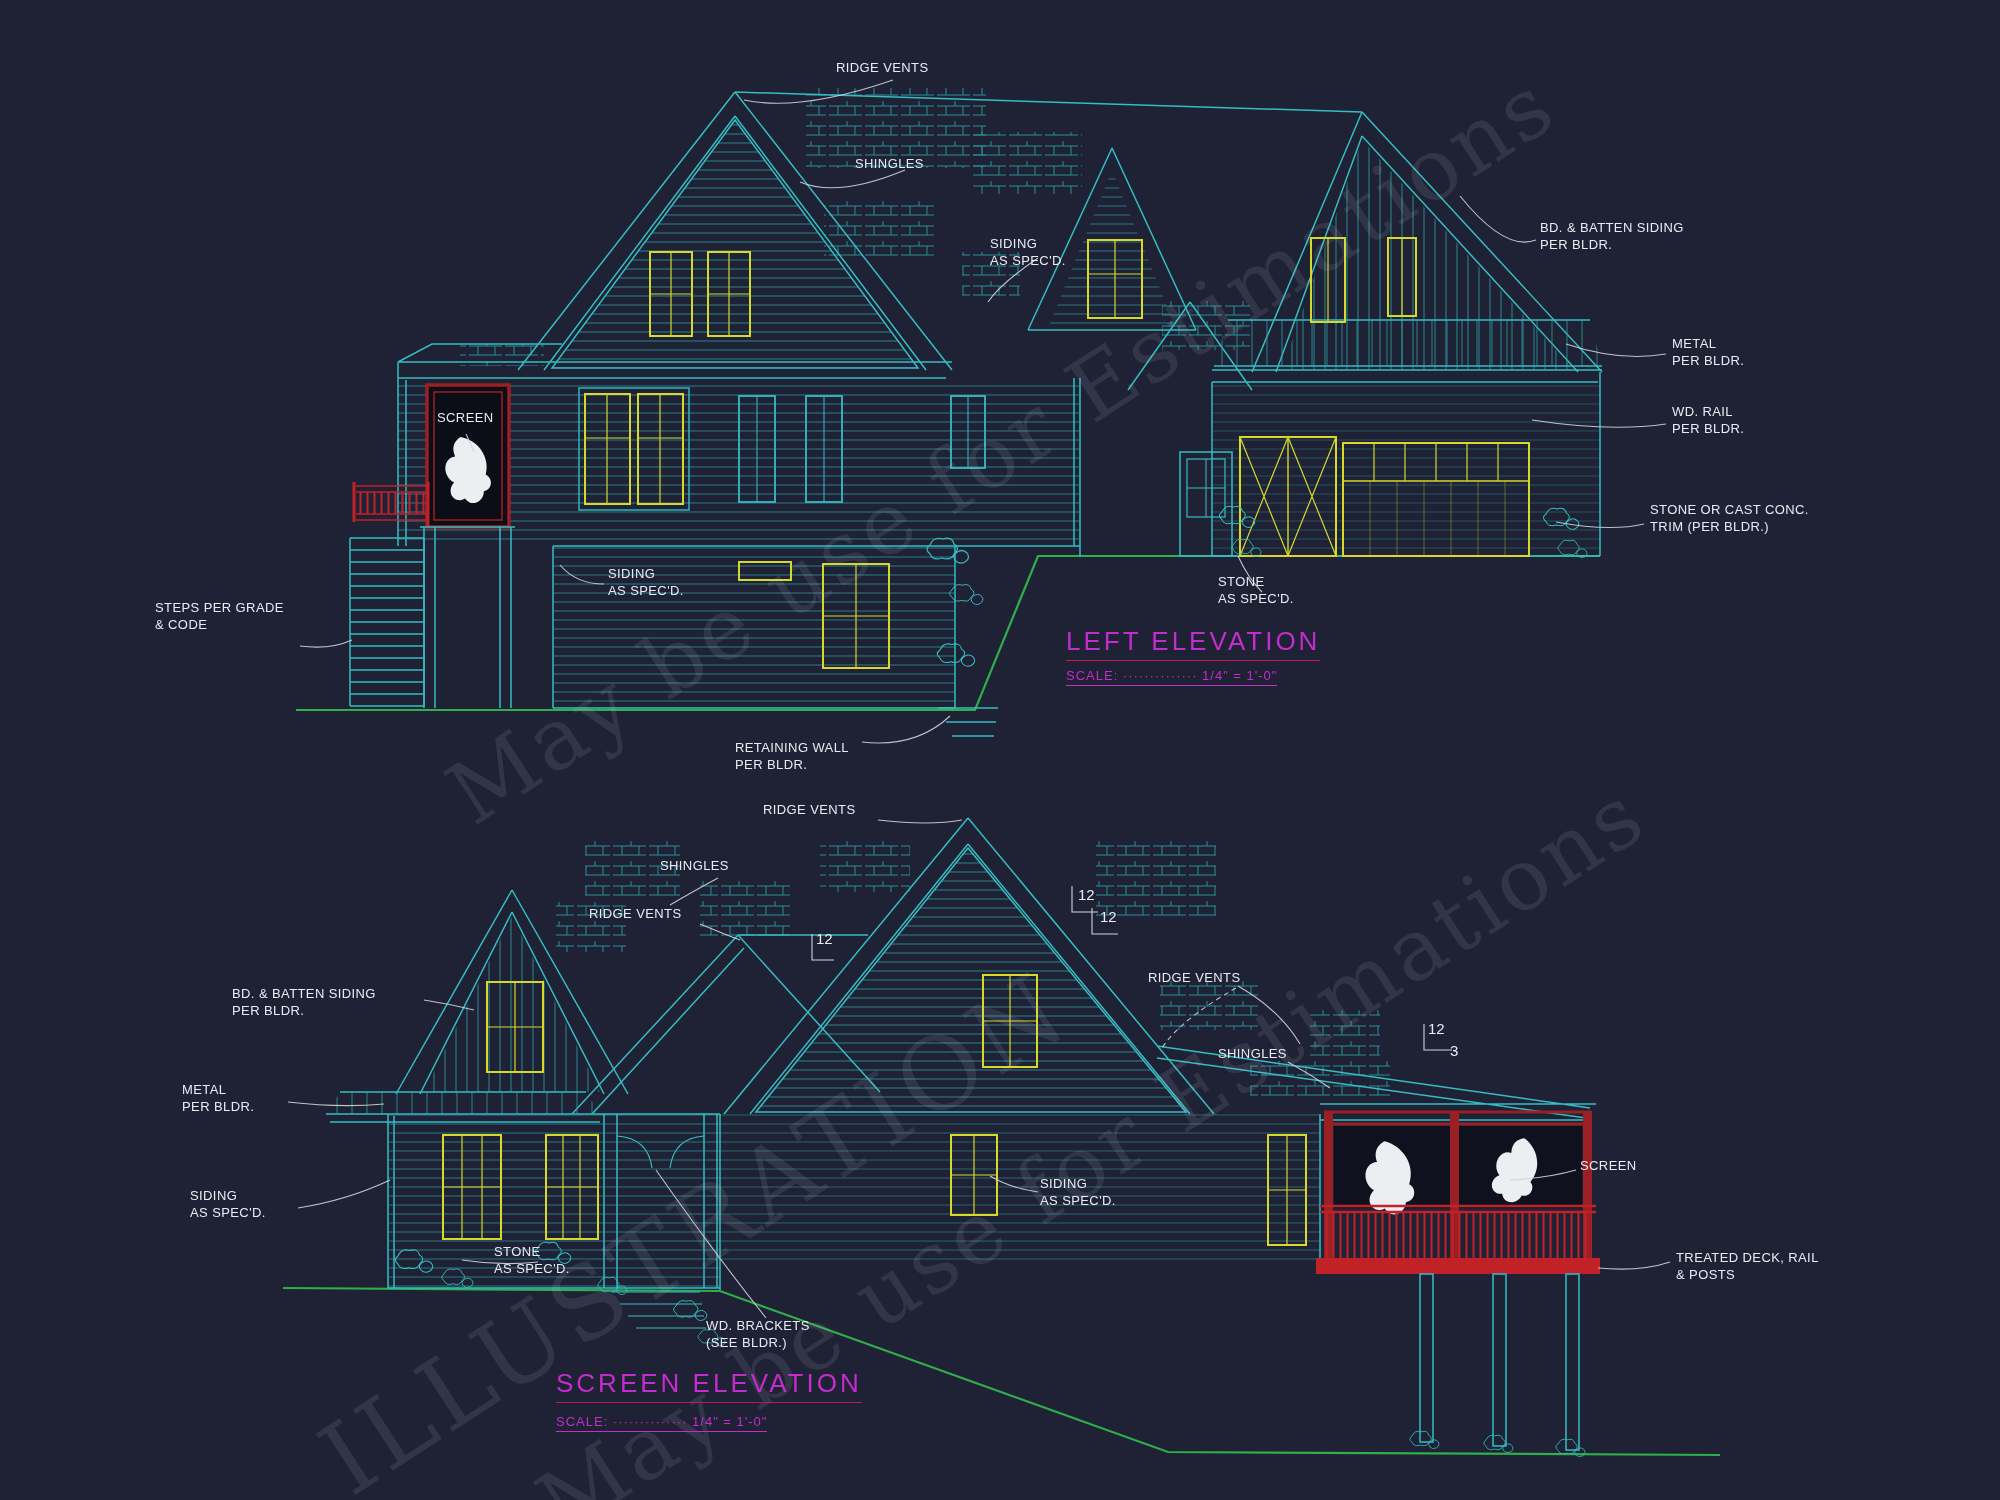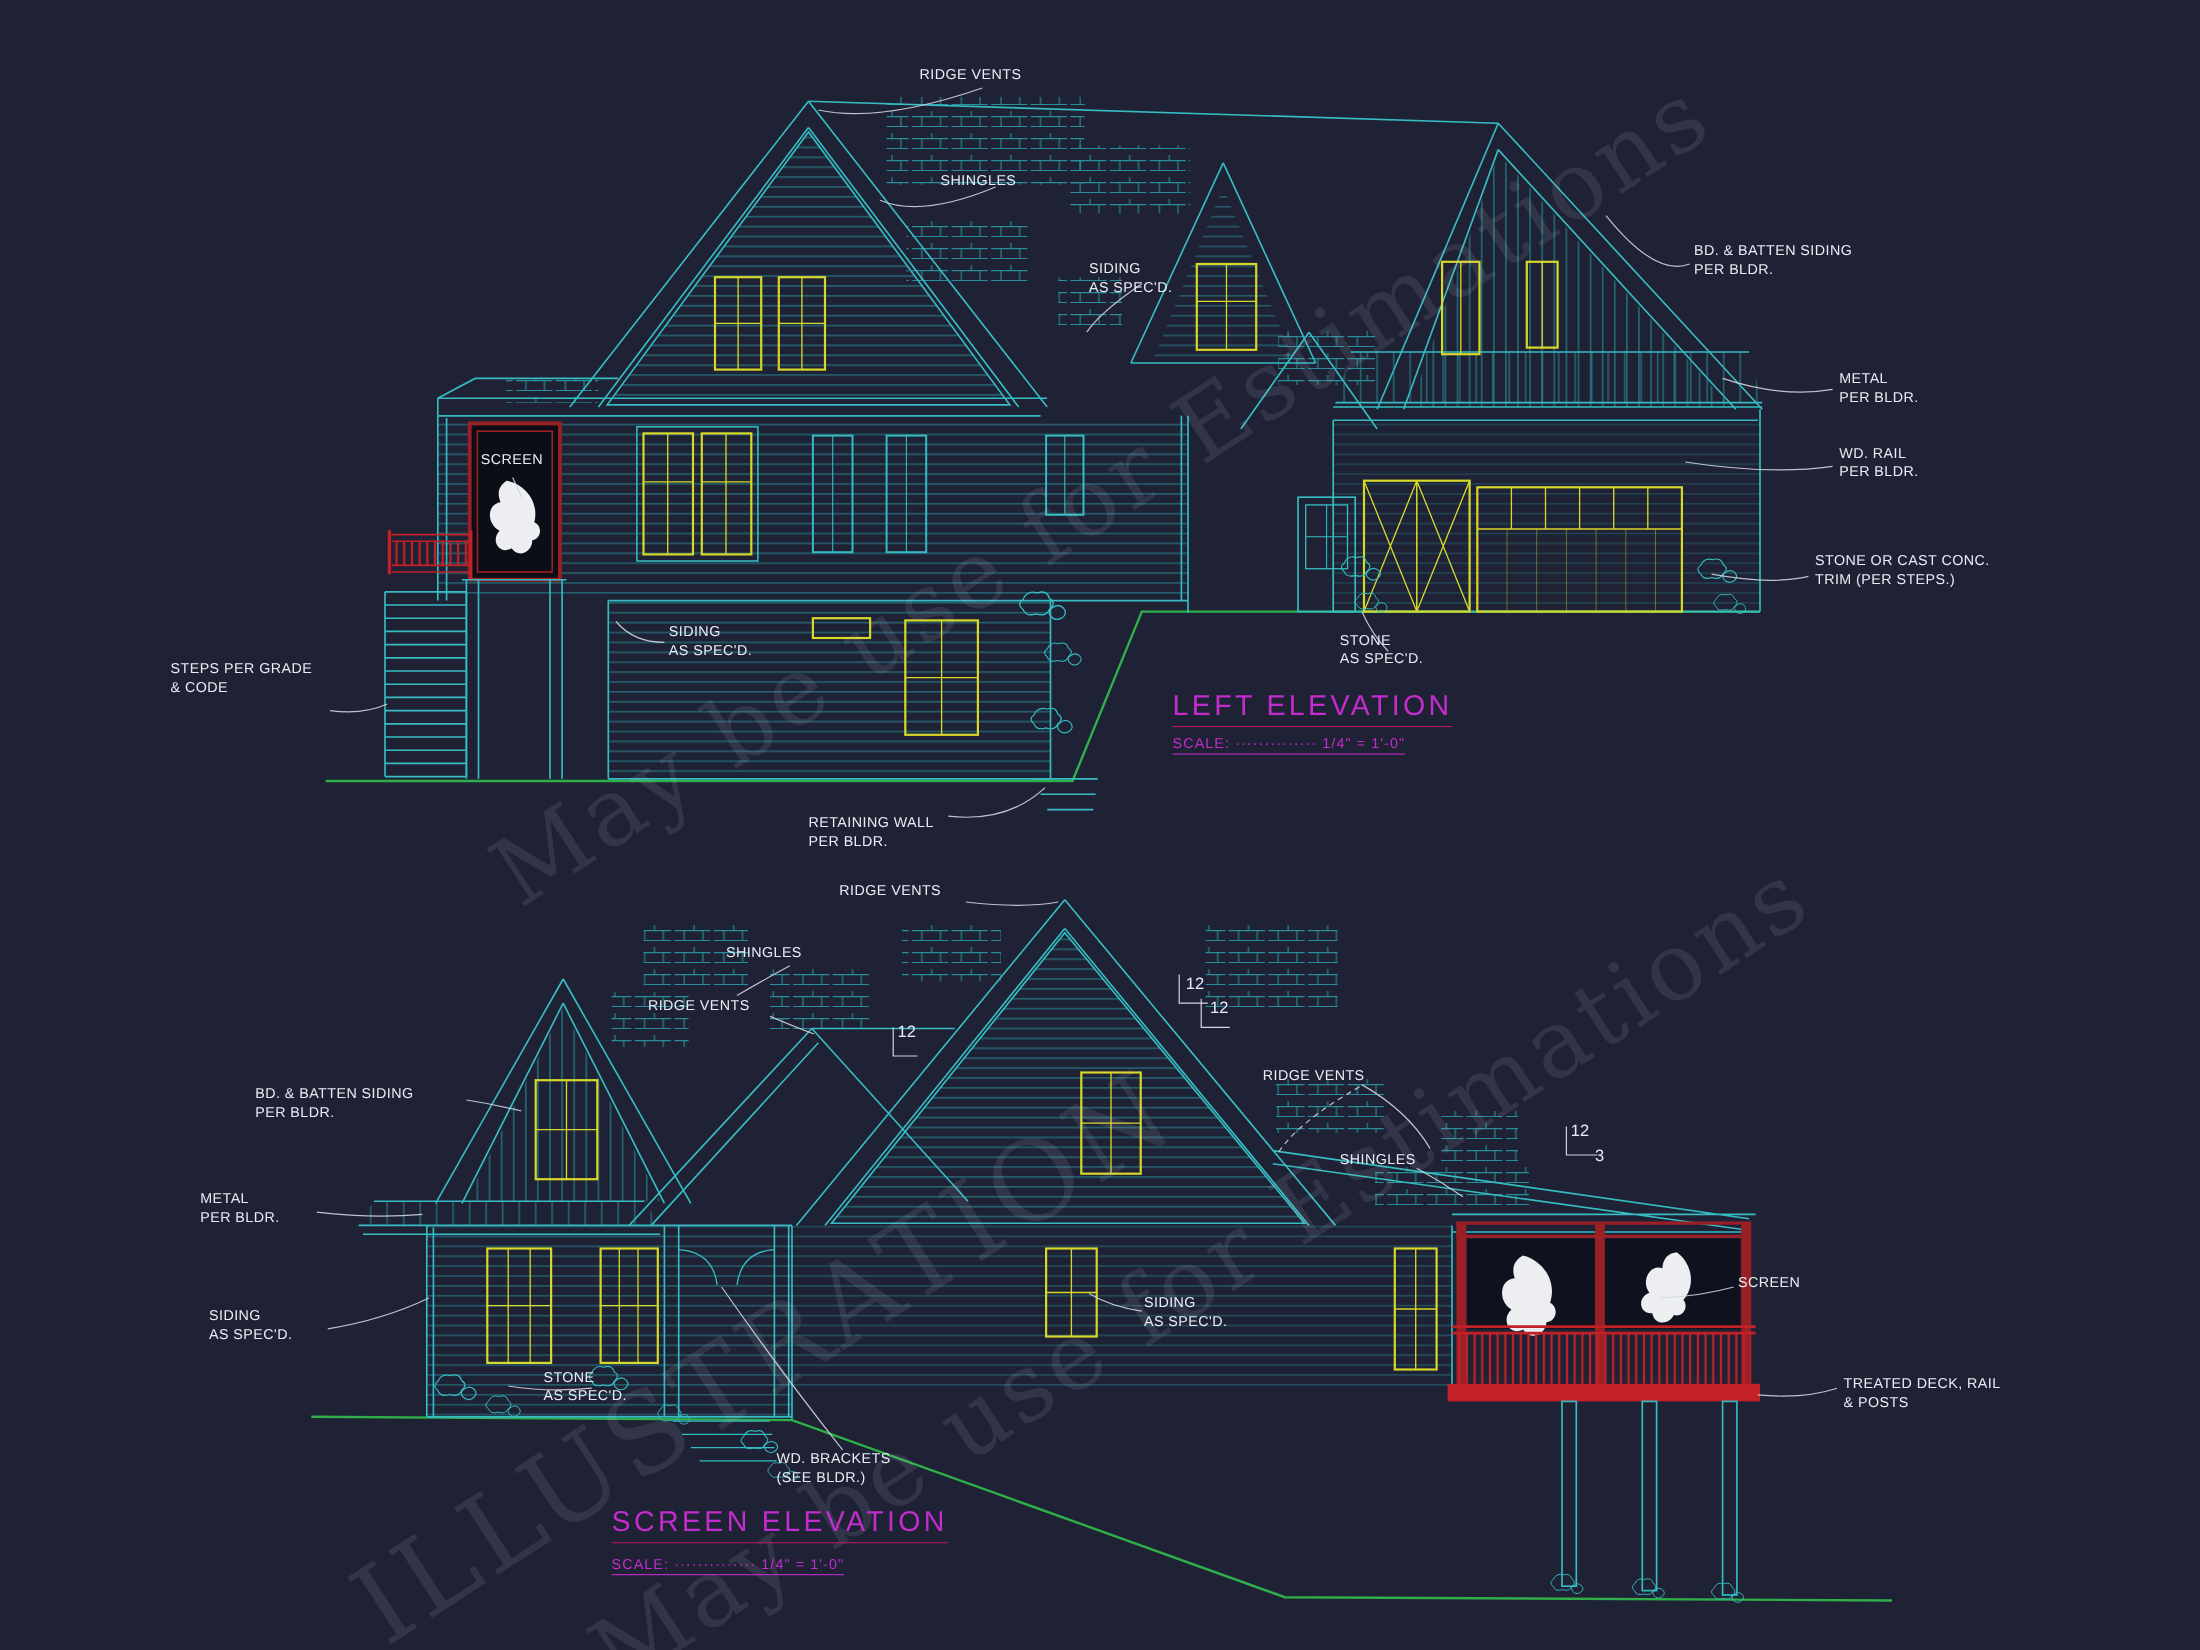--- a/index.html
+++ b/index.html
@@ -329,21 +329,21 @@
 <div class="lbl" style="left:855px;top:156px;width:120px">SHINGLES</div>
 <div class="lbl" style="left:990px;top:236px;width:110px">SIDING
 AS SPEC'D.</div>
 <div class="lbl la" style="left:1540px;top:220px;width:210px">BD. &amp; BATTEN SIDING
 PER BLDR.</div>
 <div class="lbl la" style="left:1672px;top:336px;width:110px">METAL
 PER BLDR.</div>
 <div class="lbl la" style="left:1672px;top:404px;width:110px">WD. RAIL
 PER BLDR.</div>
 <div class="lbl la" style="left:1650px;top:502px;width:230px">STONE OR CAST CONC.
-TRIM (PER STEPS.)</div>
+TRIM (PER BLDR.)</div>
 <div class="lbl" style="left:437px;top:410px;width:64px">SCREEN</div>
 <div class="lbl" style="left:608px;top:566px;width:100px">SIDING
 AS SPEC'D.</div>
 <div class="lbl" style="left:1218px;top:574px;width:100px">STONE
 AS SPEC'D.</div>
 <div class="lbl" style="left:155px;top:600px;width:150px">STEPS PER GRADE
 &amp; CODE</div>
 <div class="lbl" style="left:735px;top:740px;width:150px">RETAINING WALL
 PER BLDR.</div>
 <div class="title" style="left:1066px;top:626px">LEFT ELEVATION</div>

